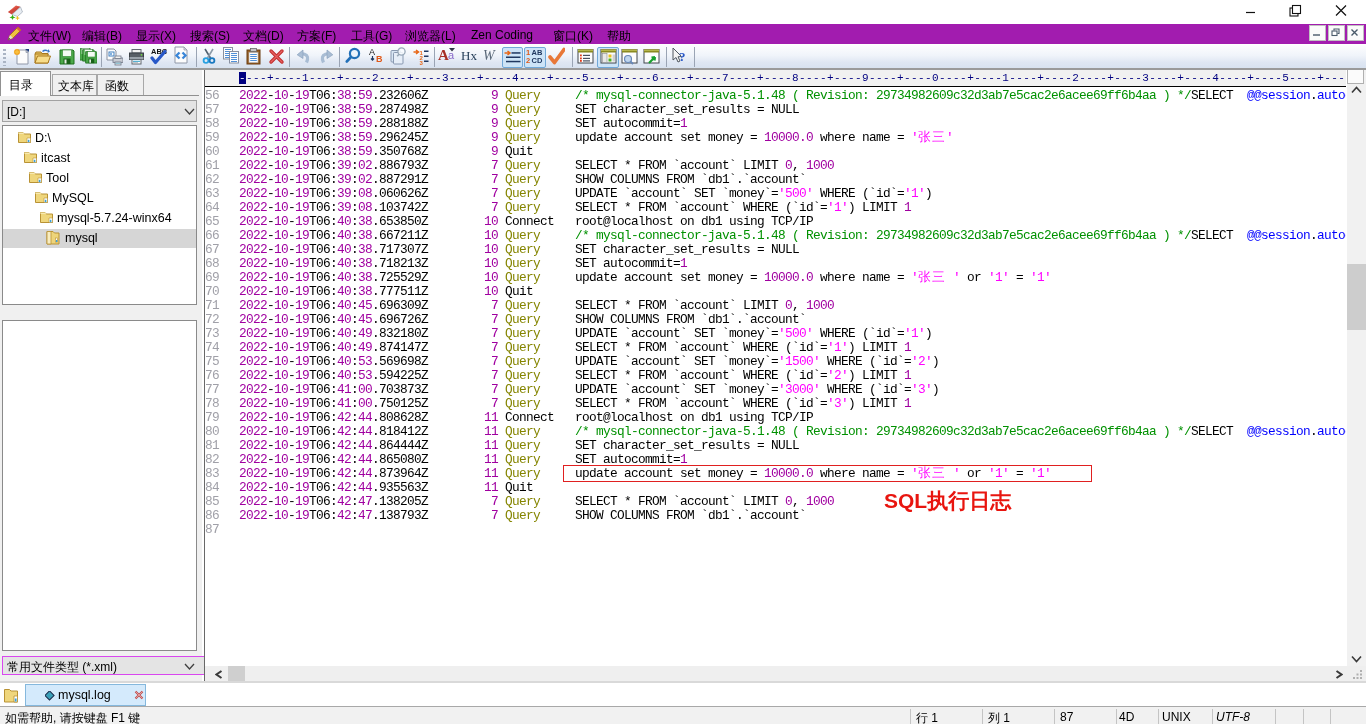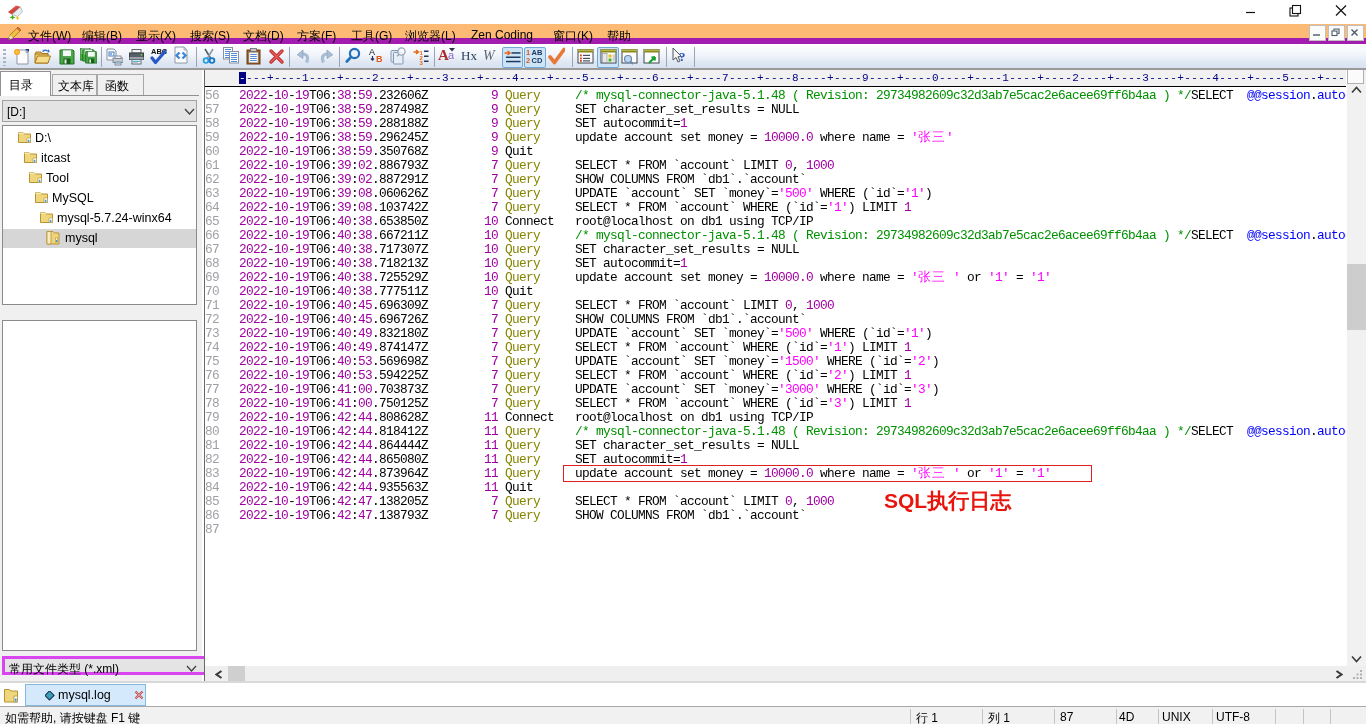--- a/index.html
+++ b/index.html
@@ -25,21 +25,21 @@
     <path d="M10.5 11.5 L11.2 13.4 L13 14.1 L11.2 14.8 L10.5 16.5 L9.8 14.8 L8 14.1 L9.8 13.4 Z" fill="#f0c020"></path>
   </svg>
   <svg class="abs" style="left:1240px;top:0" width="126" height="24" viewBox="0 0 126 24">
     <line x1="6" y1="12.5" x2="15" y2="12.5" stroke="#111" stroke-width="1.2"></line>
     <rect x="50" y="8" width="8" height="8" fill="none" stroke="#111" stroke-width="1.1"></rect>
     <rect x="52.5" y="5.5" width="8" height="8" fill="#fff" stroke="#111" stroke-width="1.1"></rect>
     <path d="M96 5.5 L106 15.5 M106 5.5 L96 15.5" stroke="#111" stroke-width="1.2" fill="none"></path>
   </svg>
 </div>
 
-<div class="abs" style="left:0;top:24px;width:1366px;height:20px;background:#fdba74;border-bottom:6px solid #a21caf;">
+<div class="abs" style="left:0;top:24px;width:1366px;height:20px;background:#a21caf;border-bottom:2px solid #a21caf;">
   <svg class="abs" style="left:5px;top:1px" width="18" height="18" viewBox="0 0 18 18">
     <path d="M3 15 L5 10 L13 2 L16 5 L8 13 Z" fill="#f0c040" stroke="#9a7010" stroke-width="0.8"></path>
     <path d="M3 15 L5 10 L8 13 Z" fill="#e8e0d0"></path>
     <path d="M3 15 L3.9 12.8 L5.2 14.1 Z" fill="#303030"></path>
     <path d="M13 2 L16 5 L14.5 6.5 L11.5 3.5 Z" fill="#d86040"></path>
   </svg>
   <span class="abs" style="left:28px;top:4px;font-size:12px;">文件(W)</span>
   <span class="abs" style="left:82px;top:4px;font-size:12px;">编辑(B)</span>
   <span class="abs" style="left:136px;top:4px;font-size:12px;">显示(X)</span>
   <span class="abs" style="left:190px;top:4px;font-size:12px;">搜索(S)</span>
@@ -342,21 +342,21 @@
 <path d="M1 1.5 L7 1.5 L8.5 3 L13 3 L13 14 L1 14 Z" fill="#eed47a" stroke="#b99234" stroke-width="1"></path>
 <path d="M1 1.5 L5 1.5 L5 14 L1 14 Z" fill="#f7ecc0" stroke="#b99234" stroke-width="0.8"></path>
 <rect x="9.5" y="8" width="2" height="4" fill="#fff" stroke="#b99234" stroke-width="0.6"></rect>
 <rect x="10" y="10" width="1.4" height="2" fill="#3ba0d8"></rect>
 </svg>
 <span class="abs" style="left:62px;top:105px;font-size:12.5px;">mysql</span>
   </div>
 
   <div class="abs" style="left:2px;top:250px;width:195px;height:331px;background:#fff;border:1px solid #8a8a8a;"></div>
 
-  <div class="abs" style="left:2px;top:586px;width:218px;height:19px;background:#e4e4e4;border:3px solid #d946ef;text-align:center;">
+  <div class="abs" style="left:2px;top:586px;width:218px;height:19px;background:#e4e4e4;border:1px solid #d946ef;text-align:center;">
     <span class="abs" style="left:4px;top:2px;font-size:12px;">常用文件类型 (*.xml)</span>
     <svg class="abs" style="left:181px;top:6px" width="11" height="8" viewBox="0 0 11 8">
         <path d="M1 1 L5.5 6 L10 1" fill="none" stroke="#404040" stroke-width="1.3"></path>
       </svg>
   </div>
 </div>
 
 <div class="abs" style="left:203.5px;top:70px;width:1.5px;height:611px;background:#686868;"></div>
 <div class="abs" style="left:203.5px;top:679.5px;width:7px;height:1.5px;background:#686868;"></div>
 
@@ -485,21 +485,21 @@
   </svg>
 </div>
 
 <div class="abs" style="left:0;top:706px;width:1366px;height:18px;background:#f1f1f1;border-top:1px solid #a8a8a8;">
   <span class="abs" style="left:5px;top:3px;font-size:12px;">如需帮助, 请按键盘 F1 键</span>
   <span class="abs" style="left:916px;top:3px;font-size:12px;">行 1</span>
   <span class="abs" style="left:988px;top:3px;font-size:12px;">列 1</span>
   <span class="abs" style="left:1060px;top:3px;font-size:12px;">87</span>
   <span class="abs" style="left:1119px;top:3px;font-size:12px;">4D</span>
   <span class="abs" style="left:1162px;top:3px;font-size:12px;">UNIX</span>
-  <span class="abs" style="left:1216px;top:3px;font-size:12px;">UTF-8</span>
+  <span class="abs" style="left:1216px;top:3px;font-size:12px;font-style:italic;">UTF-8</span>
   <div class="abs" style="left:910px;top:2px;width:1px;height:15px;background:#c4c4c4;"></div>
     <div class="abs" style="left:982px;top:2px;width:1px;height:15px;background:#c4c4c4;"></div>
     <div class="abs" style="left:1054px;top:2px;width:1px;height:15px;background:#c4c4c4;"></div>
     <div class="abs" style="left:1116px;top:2px;width:1px;height:15px;background:#c4c4c4;"></div>
     <div class="abs" style="left:1158px;top:2px;width:1px;height:15px;background:#c4c4c4;"></div>
     <div class="abs" style="left:1212px;top:2px;width:1px;height:15px;background:#c4c4c4;"></div>
     <div class="abs" style="left:1275px;top:2px;width:1px;height:15px;background:#c4c4c4;"></div>
     <div class="abs" style="left:1303px;top:2px;width:1px;height:15px;background:#c4c4c4;"></div>
     <div class="abs" style="left:1330px;top:2px;width:1px;height:15px;background:#c4c4c4;"></div>
 </div>

